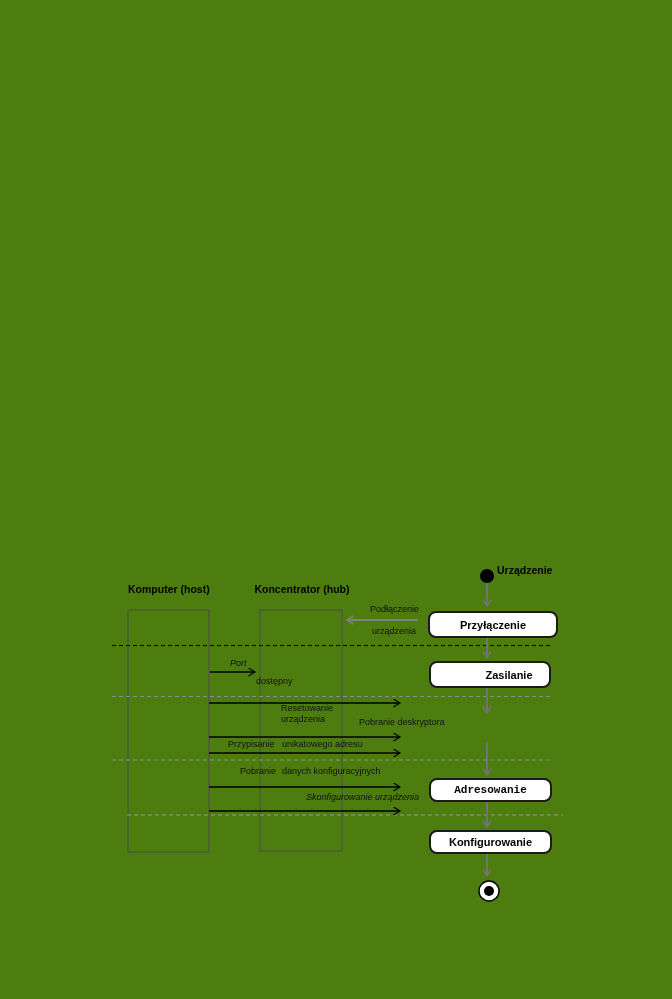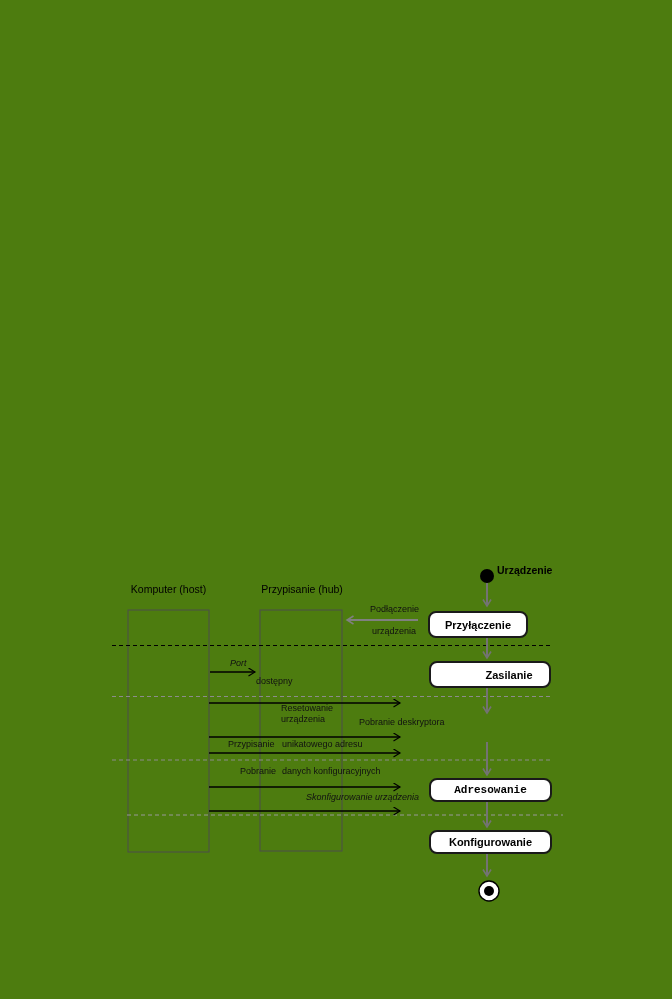--- a/index.html
+++ b/index.html
@@ -6,21 +6,21 @@
   .canvas{
     position:relative;
     width:672px;height:999px;
     background:#4d7c0f;
     font-family:"Liberation Sans", sans-serif;
     overflow:hidden;
   }
   .graphics{position:absolute;left:0;top:0;width:672px;height:999px;}
   .lifeline-header{
     position:absolute;
-    font-size:10.5px;font-weight:normal;color:#000;
+    font-size:10.5px;font-weight:bold;color:#000;
     text-align:center;white-space:nowrap;
   }
   .device-label{
     position:absolute;
     font-size:10.5px;font-weight:bold;color:#000;white-space:nowrap;
   }
   .state-box{
     position:absolute;
     box-sizing:border-box;
     border:2px solid #1a1a1a;
@@ -85,23 +85,23 @@
     <line x1="209" y1="811" x2="400" y2="811" stroke="#000000" stroke-width="1.3" marker-end="url(#headBlack)"></line>
 
     <g>
       <circle cx="489" cy="891" r="10" fill="#ffffff" stroke="#000000" stroke-width="1.4"></circle>
       <circle cx="489" cy="891" r="5" fill="#000000"></circle>
     </g>
   </svg>
 
   <div class="device-label" style="left:497px;top:564px;">Urządzenie</div>
   <div class="lifeline-header" style="left:128px;top:583px;width:81px;">Komputer (host)</div>
-  <div class="lifeline-header" style="left:252px;top:583px;width:100px;">Przypisanie (hub)</div>
+  <div class="lifeline-header" style="left:252px;top:583px;width:100px;">Koncentrator (hub)</div>
 
-  <div class="state-box" style="left:428px;top:611px;width:100px;height:27px;">
+  <div class="state-box" style="left:428px;top:611px;width:130px;height:27px;">
     <span>Przyłączenie</span>
   </div>
   <div class="state-box" style="left:429px;top:661px;width:122px;height:27px;padding-left:38px;">
     <span>Zasilanie</span>
   </div>
   <div class="state-box" style="left:429px;top:778px;width:123px;height:24px;font-family:Liberation Mono, monospace;">
     <span>Adresowanie</span>
   </div>
   <div class="state-box" style="left:429px;top:830px;width:123px;height:24px;text-align:right;">
     <span>Konfigurowanie</span>

